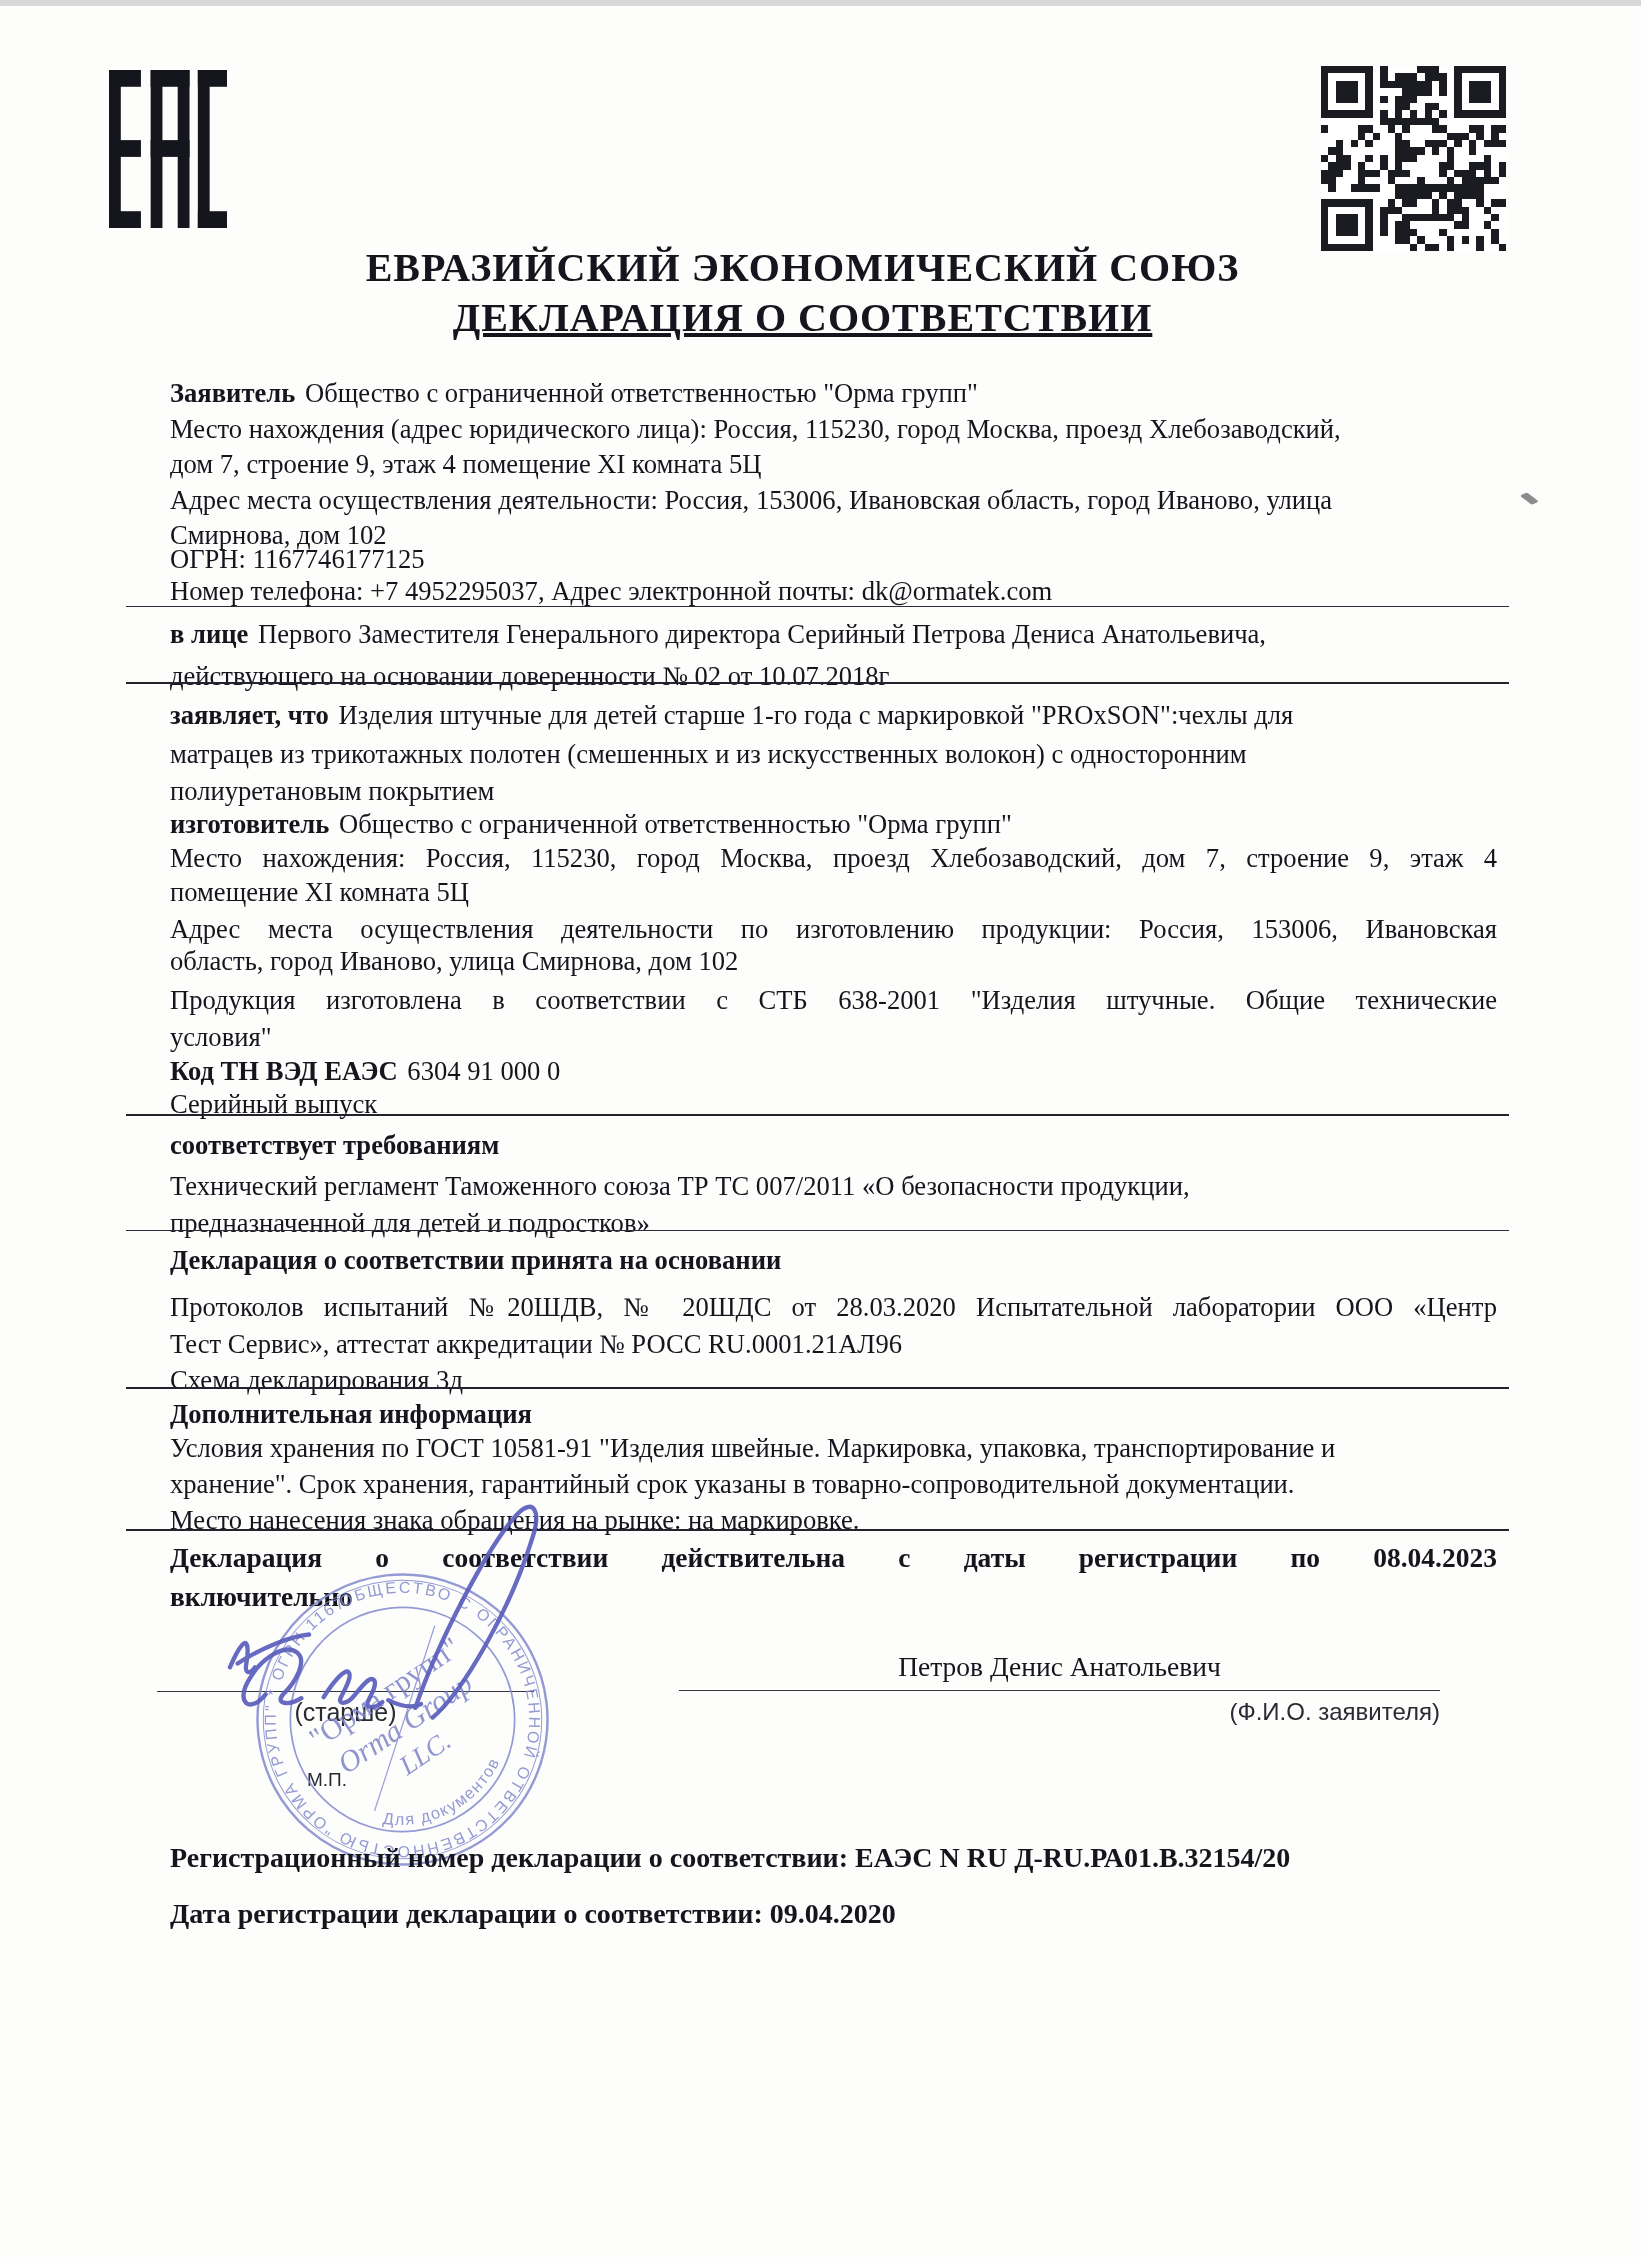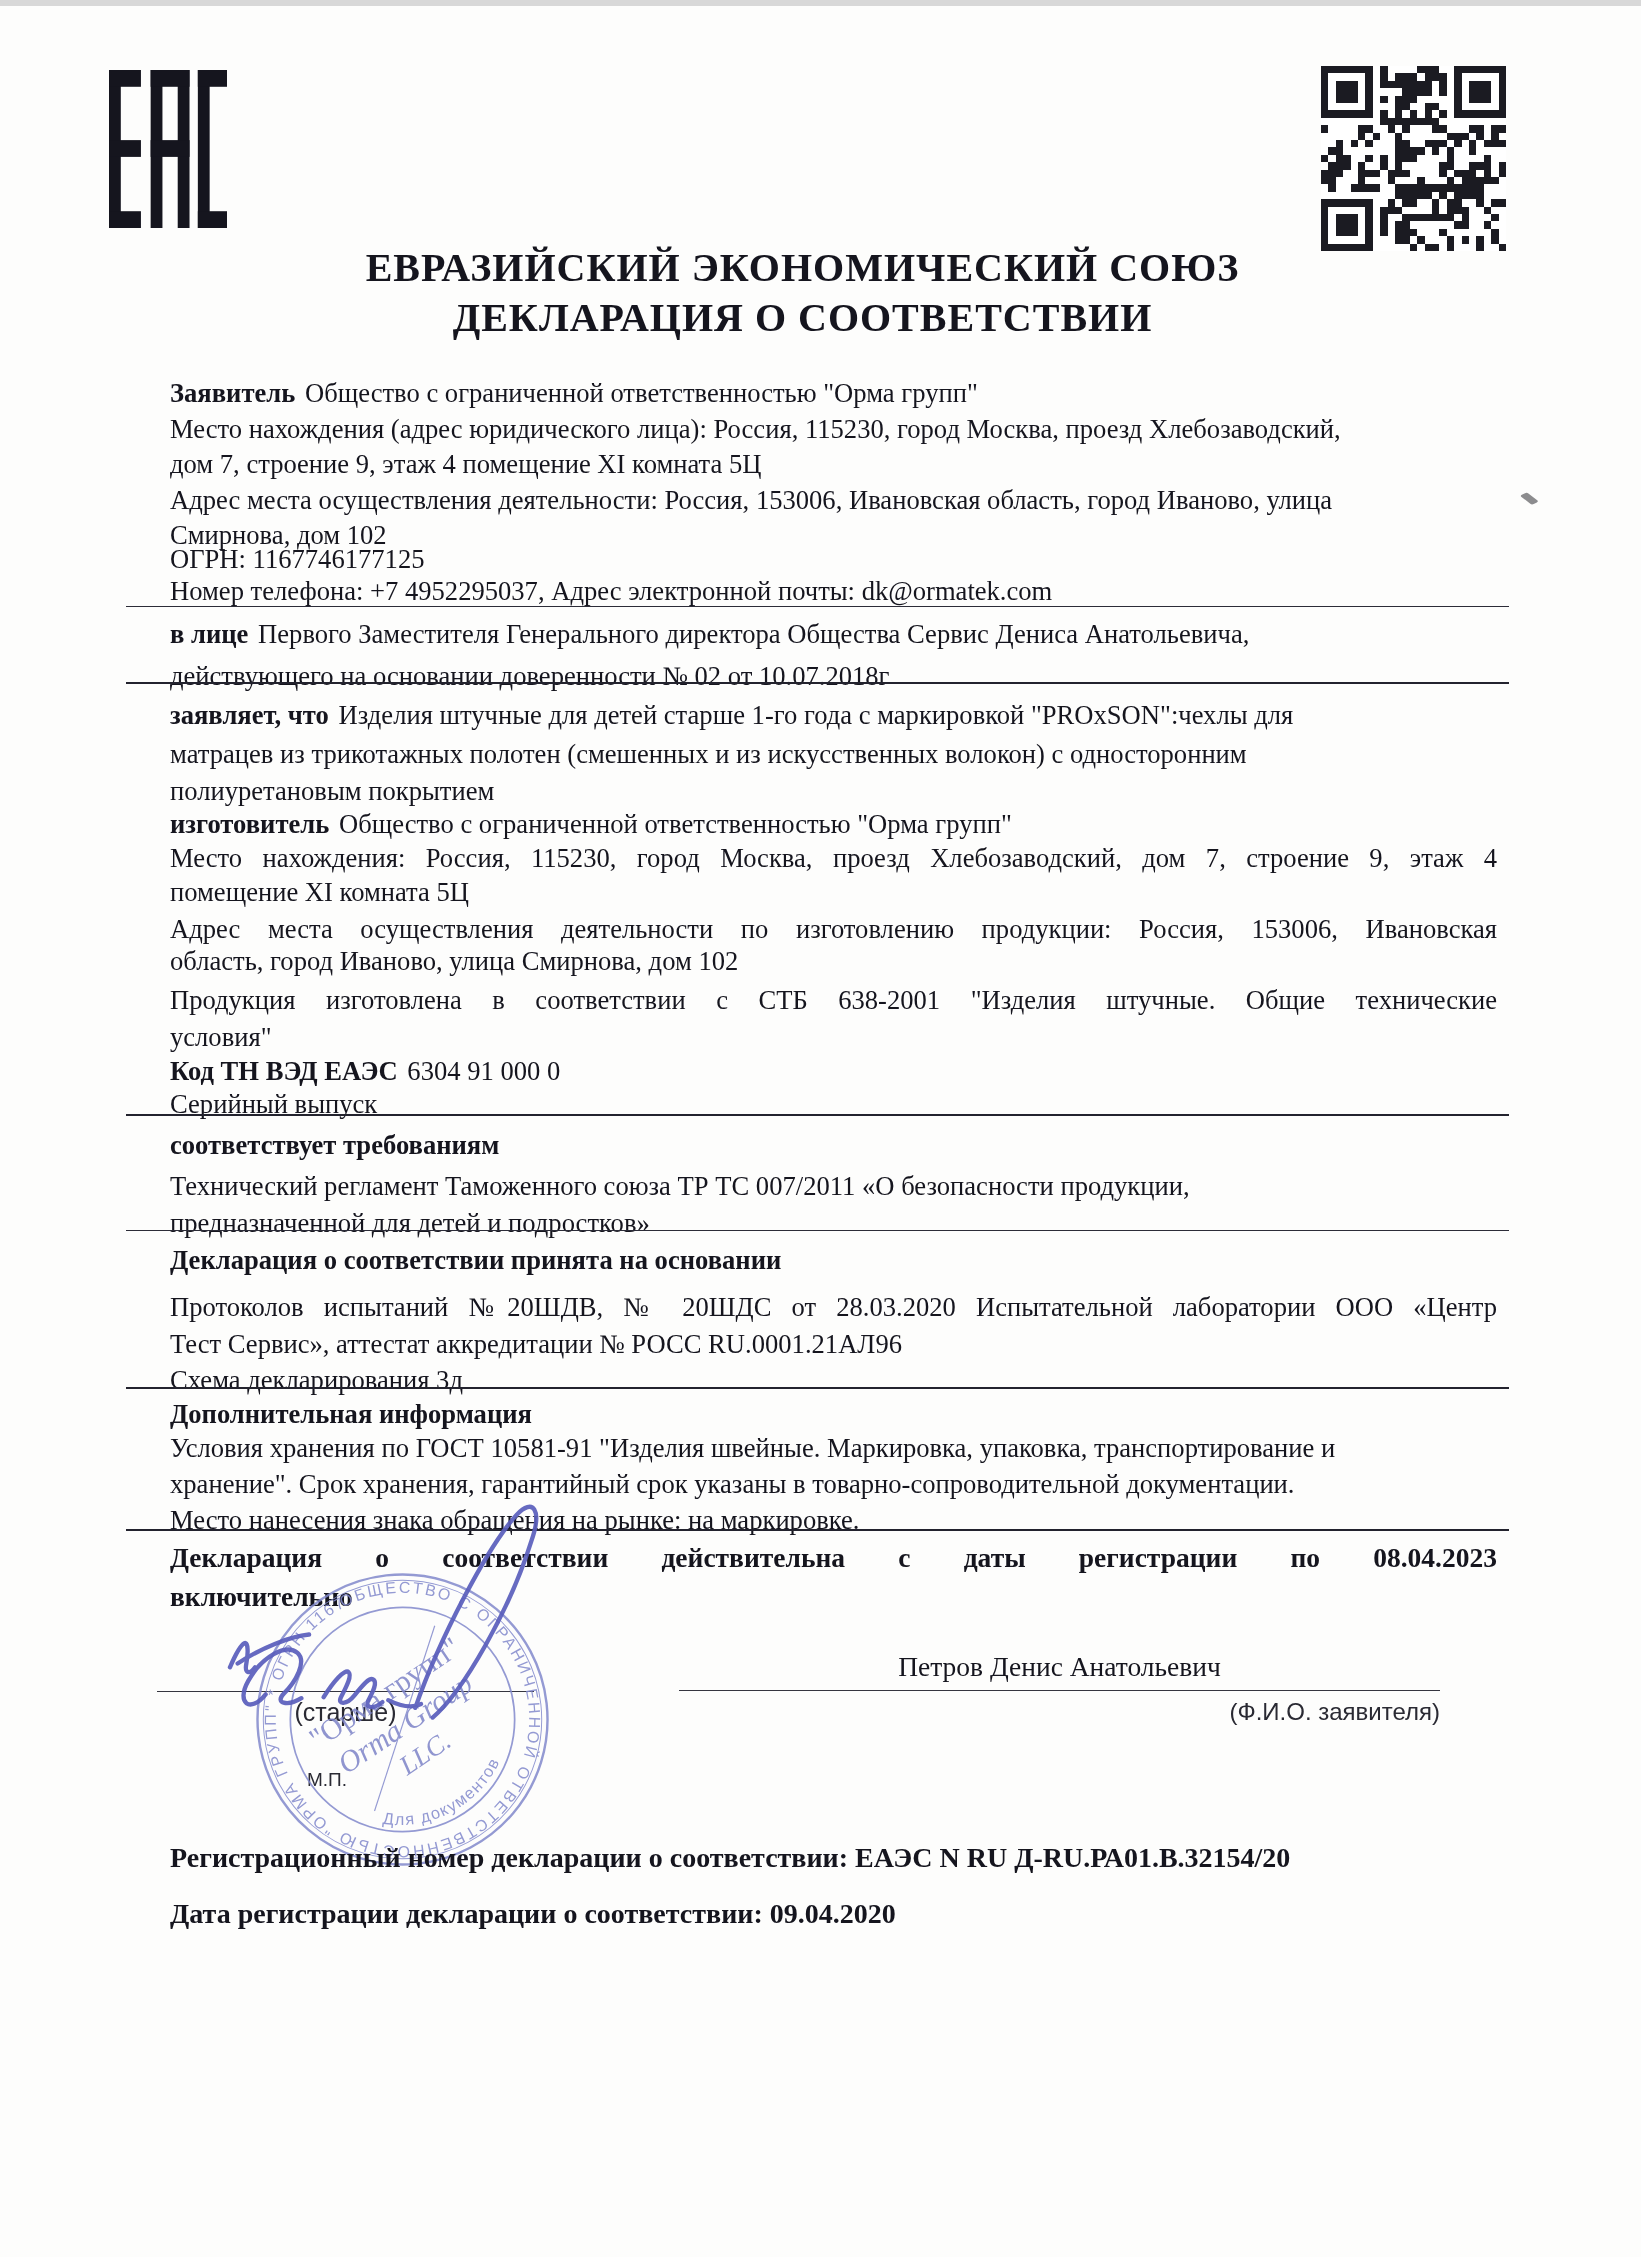--- a/index.html
+++ b/index.html
@@ -4,21 +4,21 @@
 <style>
   html,body{margin:0;padding:0;background:#d8d8d8;}
   .page{position:relative;width:1641px;height:2257px;margin:6px auto;background:#fdfdfc;
         font-family:"Liberation Serif",serif;color:#15151e;overflow:hidden;}
   
   .eac-logo{position:absolute;left:109px;top:64px;}
   .qr-box{position:absolute;left:1321px;top:58px;width:185px;height:189px;}
   .title1{position:absolute;left:170px;top:238px;width:1265px;text-align:center;
           font-size:40px;font-weight:bold;letter-spacing:1px;white-space:nowrap;}
   .title2{position:absolute;left:170px;top:288px;width:1265px;text-align:center;
-          font-size:40px;font-weight:bold;letter-spacing:1px;white-space:nowrap;}
+          font-size:40px;font-weight:bold;letter-spacing:1px;white-space:nowrap;text-decoration:underline;}
   
   .bl{position:absolute;left:170px;width:1327px;height:35px;line-height:35px;
       font-size:26.6px;white-space:nowrap;}
   .bl .b{font-weight:bold;margin-right:9.7px;}
   .j{white-space:normal;text-align:justify;text-align-last:justify;}
   .big{font-size:27.5px;font-weight:bold;}
   .rule{position:absolute;left:126px;width:1383px;height:0;}
   .r2{border-top:1.9px solid #2c2c38;}
   .r3{border-top:2.9px solid #23232e;}
   
@@ -387,21 +387,21 @@
 
   <div class="bl" style="top:370px"><span class="b">Заявитель</span><span>Общество с ограниченной ответственностью "Орма групп"</span></div>
   <div class="bl" style="top:406px"><span>Место нахождения (адрес юридического лица): Россия, 115230, город Москва, проезд Хлебозаводский,</span></div>
   <div class="bl" style="top:441px"><span>дом 7, строение 9, этаж 4 помещение XI комната 5Ц</span></div>
   <div class="bl" style="top:477px"><span>Адрес места осуществления деятельности: Россия, 153006, Ивановская область, город Иваново, улица</span></div>
   <div class="bl" style="top:512px"><span>Смирнова, дом 102</span></div>
   <div class="bl" style="top:536px"><span>ОГРН: 1167746177125</span></div>
   <div class="bl" style="top:568px"><span>Номер телефона: +7 4952295037, Адрес электронной почты: dk@ormatek.com</span></div>
   <div class="rule r2" style="top:600px"></div>
 
-  <div class="bl" style="top:611px"><span class="b">в лице</span><span>Первого Заместителя Генерального директора Общества Сервис Дениса Анатольевича,</span></div>
+  <div class="bl" style="top:611px"><span class="b">в лице</span><span>Первого Заместителя Генерального директора Серийный Петрова Дениса Анатольевича,</span></div>
   <div class="bl" style="top:653px"><span>действующего на основании доверенности № 02 от 10.07.2018г</span></div>
   <div class="rule r3" style="top:676px"></div>
 
   <div class="bl" style="top:692px"><span class="b">заявляет, что</span><span>Изделия штучные для детей старше 1-го года с маркировкой "PROxSON":чехлы для</span></div>
   <div class="bl" style="top:731px"><span>матрацев из трикотажных полотен (смешенных и из искусственных волокон) с односторонним</span></div>
   <div class="bl" style="top:801px"><span class="b">изготовитель</span><span>Общество с ограниченной ответственностью "Орма групп"</span></div>
 
   <div class="bl" style="top:768px"><span>полиуретановым покрытием</span></div>
   <div class="bl j" style="top:835px"><span>Место нахождения: Россия, 115230, город Москва, проезд Хлебозаводский, дом 7, строение 9, этаж 4</span></div>
   <div class="bl" style="top:869px"><span>помещение XI комната 5Ц</span></div>

